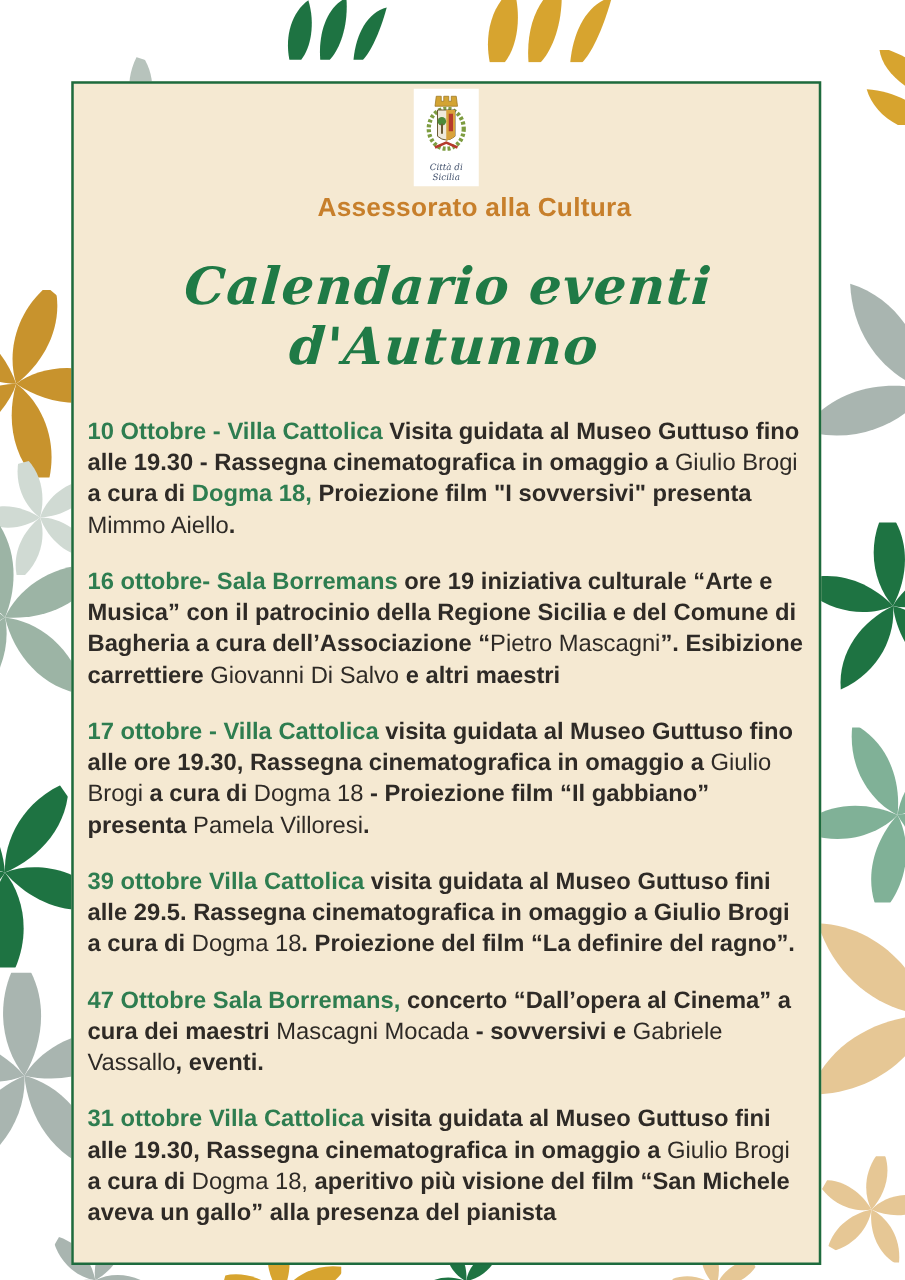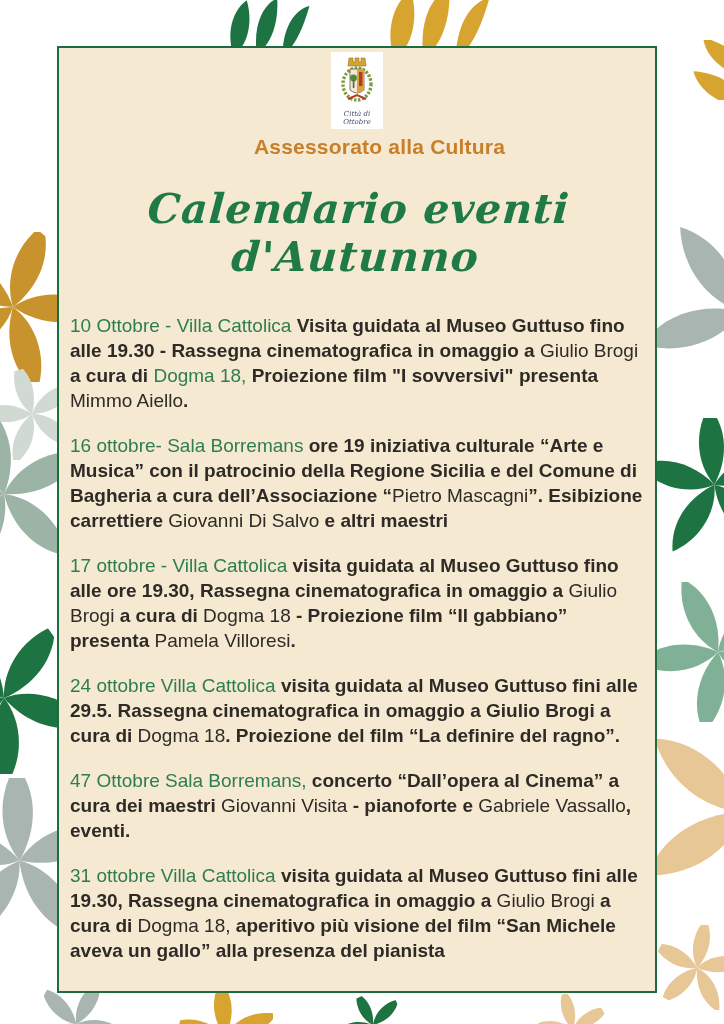--- a/index.html
+++ b/index.html
@@ -19,21 +19,21 @@
   .fill-grey{fill:var(--grey);}
   .fill-sage{fill:var(--sage);}
   .fill-sageGreen{fill:var(--sageGreen);}
   .fill-paleSage{fill:var(--paleSage);}
   .fill-teal{fill:var(--teal);}
   .fill-tan{fill:var(--tan);}
   .fill-dkgreen{fill:var(--dkgreen);}
   
   #panel{
     position:absolute;z-index:1;
-    left:57px;top:46px;width:600px;height:947px;
+    left:57px;top:65px;width:600px;height:947px;
     background:var(--paper);
     border:2px solid var(--border);
     box-sizing:border-box;
   }
   
   .crest-box{
     width:50px;margin:4px auto 0 auto;
     background:#ffffff;
     text-align:center;
     padding:2px 1px 3px 1px;
@@ -66,21 +66,21 @@
   }
   
   .events{
     margin-top:32px;
     padding:0 10px 0 11px;
     font-size:19px;
     line-height:25px;
     color:var(--ink);
   }
   .event{margin:0 0 20px 0;}
-  .seg-green{color:var(--green);font-weight:normal;}
+  .seg-green{color:var(--green);font-weight:bold;}
   .seg-bold{font-weight:normal;}
   .seg-normal{font-weight:bold;}
 </style>
 </head>
 <body>
 
 <div id="page">
 
   <svg width="0" height="0" style="position:absolute" aria-hidden="true">
     <defs>
@@ -170,30 +170,30 @@
 
         <path d="M16,15 L30,15 L30,36 Q23,42 16,36 Z" fill="#efe9da" stroke="#6b5b33" stroke-width="0.8"></path>
         <path d="M23,15 L30,15 L30,36 Q26.5,39 23,39.5 Z" fill="#d9a33b"></path>
         <rect x="25" y="18" width="3.4" height="14" fill="#b53a2c"></rect>
         <circle cx="19.5" cy="24" r="3.4" fill="#4e8a3a"></circle>
         <rect x="18.8" y="26" width="1.6" height="8" fill="#6b5b33"></rect>
 
         <path d="M14,45 L23,41 L32,45" fill="none" stroke="#b53a2c" stroke-width="2"></path>
       </svg>
       <div class="crest-city">Città di</div>
-      <div class="crest-city">Ottobre</div>
+      <div class="crest-city">Sicilia</div>
     </div>
 
     <div class="dept">Assessorato alla Cultura</div>
 
     <div class="main-title">Calendario eventi d'Autunno</div>
 
     <div class="events">
         <p class="event"><span class="seg-green">10 Ottobre -  Villa Cattolica </span><span class="seg-normal">Visita guidata al Museo Guttuso fino alle 19.30 - Rassegna cinematografica in omaggio a </span><span class="seg-bold">Giulio Brogi</span><span class="seg-normal"> a cura di </span><span class="seg-green">Dogma 18,</span><span class="seg-normal"> Proiezione film "I sovversivi" presenta </span><span class="seg-bold">Mimmo Aiello</span><span class="seg-normal">.</span></p>
         <p class="event"><span class="seg-green">16 ottobre-  Sala Borremans </span><span class="seg-normal">ore 19 iniziativa culturale “Arte e Musica” con il patrocinio della Regione Sicilia e del Comune di Bagheria a cura dell’Associazione “</span><span class="seg-bold">Pietro Mascagni</span><span class="seg-normal">”. Esibizione carrettiere </span><span class="seg-bold">Giovanni Di Salvo</span><span class="seg-normal">  e altri maestri</span></p>
         <p class="event"><span class="seg-green">17 ottobre -  Villa Cattolica </span><span class="seg-normal">visita guidata al Museo Guttuso fino alle ore 19.30, Rassegna cinematografica in omaggio a </span><span class="seg-bold">Giulio Brogi</span><span class="seg-normal"> a cura di </span><span class="seg-bold">Dogma 18</span><span class="seg-normal"> - Proiezione film “Il gabbiano” presenta </span><span class="seg-bold">Pamela Villoresi</span><span class="seg-normal">.</span></p>
-        <p class="event"><span class="seg-green">24 ottobre Villa Cattolica </span><span class="seg-normal">visita guidata al Museo Guttuso fini alle 29.5.  Rassegna cinematografica in omaggio a Giulio Brogi a cura di </span><span class="seg-bold">Dogma 18</span><span class="seg-normal">. Proiezione del  film “La definire del ragno”.</span></p>
-        <p class="event"><span class="seg-green">47 Ottobre Sala Borremans,</span><span class="seg-normal"> concerto “Dall’opera al Cinema” a cura dei maestri </span><span class="seg-bold">Giovanni Visita</span><span class="seg-normal"> - pianoforte e </span><span class="seg-bold">Gabriele Vassallo</span><span class="seg-normal">, eventi.</span></p>
+        <p class="event"><span class="seg-green">39 ottobre Villa Cattolica </span><span class="seg-normal">visita guidata al Museo Guttuso fini alle 29.5.  Rassegna cinematografica in omaggio a Giulio Brogi a cura di </span><span class="seg-bold">Dogma 18</span><span class="seg-normal">. Proiezione del  film “La definire del ragno”.</span></p>
+        <p class="event"><span class="seg-green">47 Ottobre Sala Borremans,</span><span class="seg-normal"> concerto “Dall’opera al Cinema” a cura dei maestri </span><span class="seg-bold">Mascagni Mocada</span><span class="seg-normal"> - sovversivi e </span><span class="seg-bold">Gabriele Vassallo</span><span class="seg-normal">, eventi.</span></p>
         <p class="event"><span class="seg-green">31 ottobre Villa Cattolica </span><span class="seg-normal">visita guidata al Museo Guttuso fini alle 19.30, Rassegna cinematografica in omaggio a </span><span class="seg-bold">Giulio Brogi</span><span class="seg-normal"> a cura di </span><span class="seg-bold">Dogma 18,</span><span class="seg-normal"> aperitivo più visione del film “San Michele aveva un gallo” alla presenza del pianista  </span></p>
       </div>
   </div>
 
 </div>
 
 </body></html>

